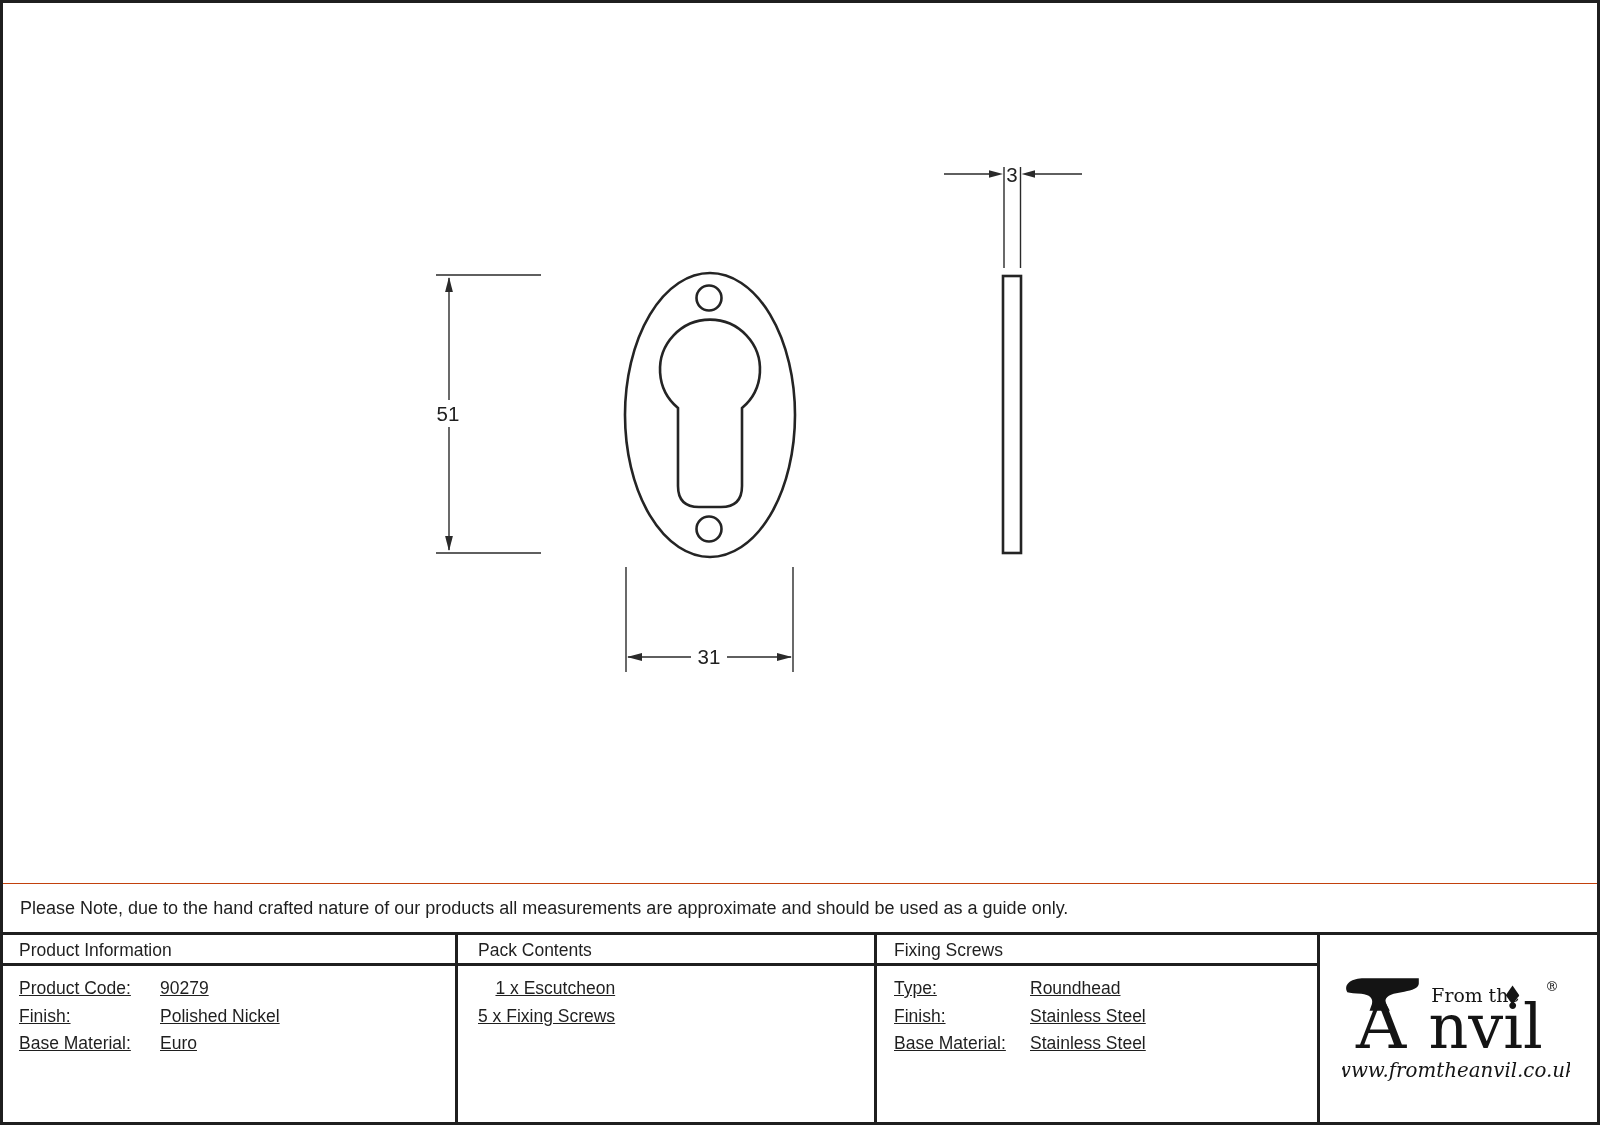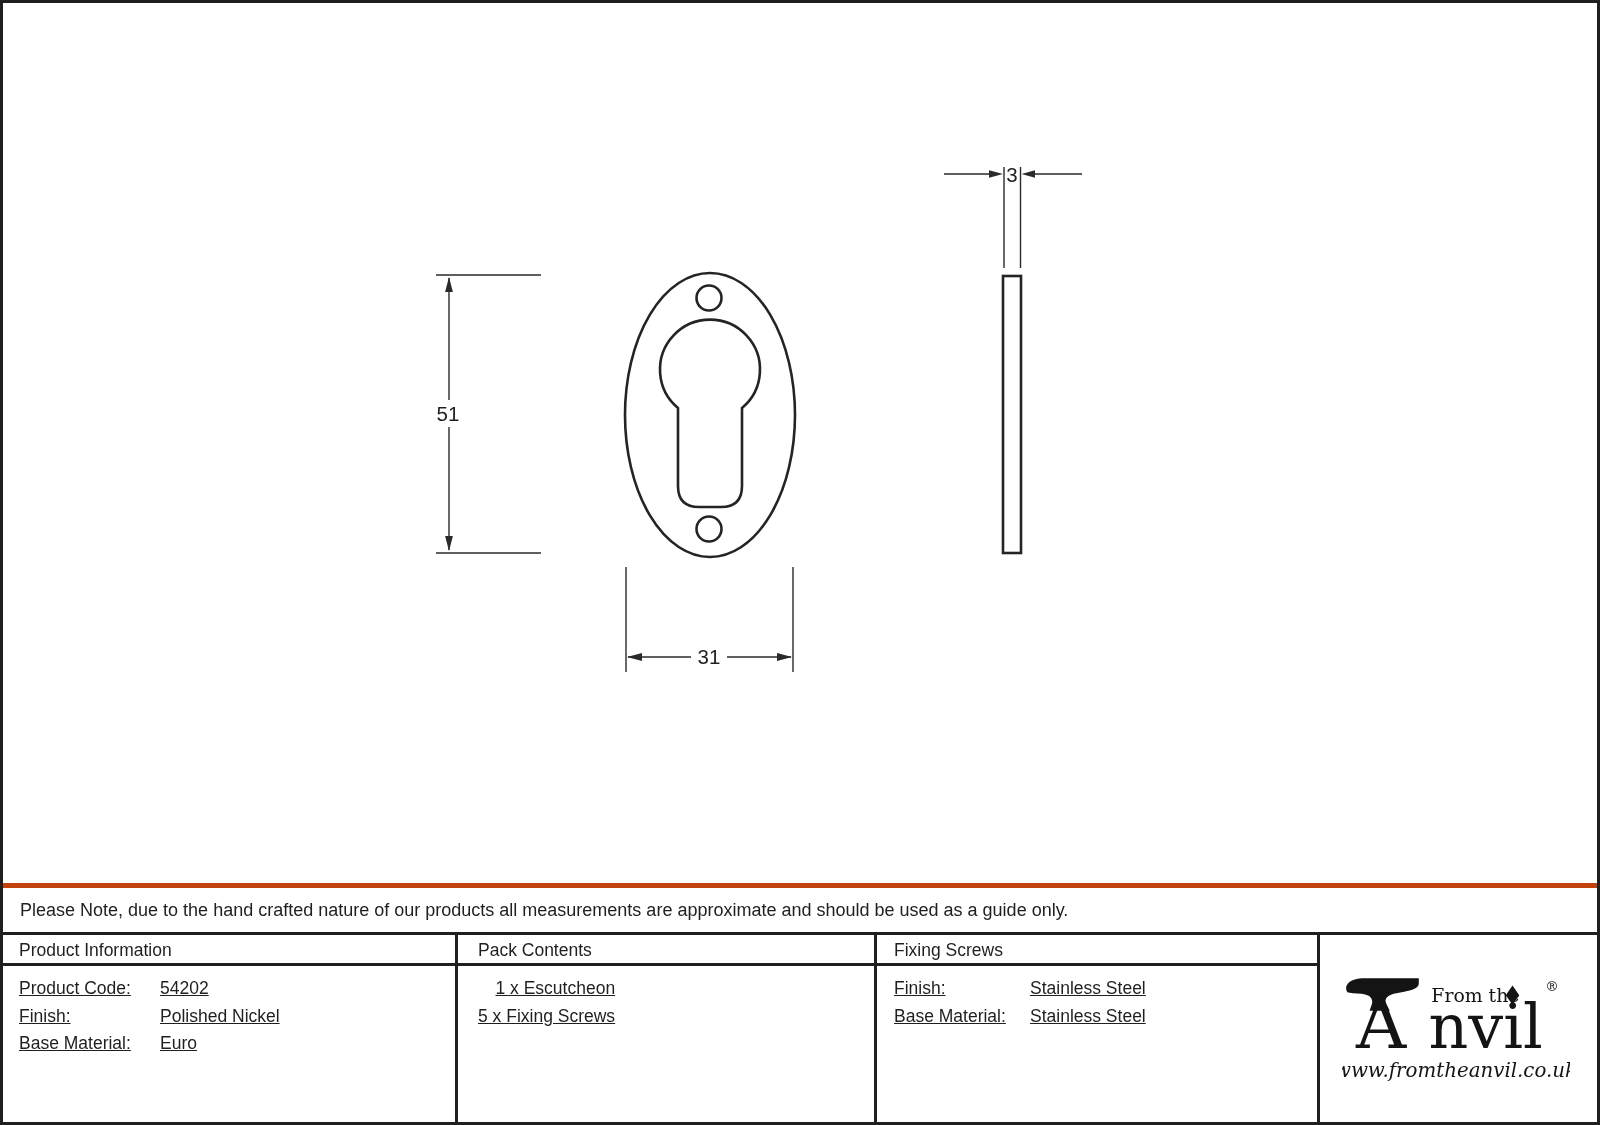--- a/index.html
+++ b/index.html
@@ -21,21 +21,21 @@
 
   .dim-label {
     font-family: "Liberation Sans", sans-serif;
     font-size: 20.5px;
     fill: #1f1f1f;
   }
 
   
   .note-row {
     position: absolute; left: 3px; right: 3px; top: 883px; height: 49px;
-    border-top: 5px solid #c2410c;
+    border-top: 1px solid #c2410c;
     display: flex; align-items: center;
     padding-left: 17px;
     font-size: 18px;
   }
   .spec-grid {
     position: absolute; left: 3px; right: 3px; top: 932px; bottom: 3px;
     border-top: 3px solid #1f1f1f;
     font-size: 17.5px;
   }
   .vdiv { position: absolute; top: 0; bottom: 0; width: 3px; background: #1f1f1f; }
@@ -123,38 +123,42 @@
   <div class="vdiv v3"></div>
   <div class="header-underline"></div>
 
   <div class="col-header h1">Product Information</div>
   <div class="col-header h2">Pack Contents</div>
   <div class="col-header h3">Fixing Screws</div>
 
   <div class="col-body b1">
     <div class="kv-row">
       <span class="k">Product Code:</span>
-      <span class="v">54202</span>
+      <span class="v">90279</span>
     </div>
     <div class="kv-row">
       <span class="k">Finish:</span>
       <span class="v">Polished Nickel</span>
     </div>
     <div class="kv-row">
       <span class="k">Base Material:</span>
       <span class="v">Euro</span>
     </div>
   </div>
 
   <div class="col-body b2">
     <div class="list-row">1 x Escutcheon</div>
     <div class="list-row">5 x Fixing Screws</div>
   </div>
 
   <div class="col-body b3">
+    <div class="kv-row">
+      <span class="k">Type:</span>
+      <span class="v">Roundhead</span>
+    </div>
     <div class="kv-row">
       <span class="k">Finish:</span>
       <span class="v">Stainless Steel</span>
     </div>
     <div class="kv-row">
       <span class="k">Base Material:</span>
       <span class="v">Stainless Steel</span>
     </div>
   </div>
 </div>

